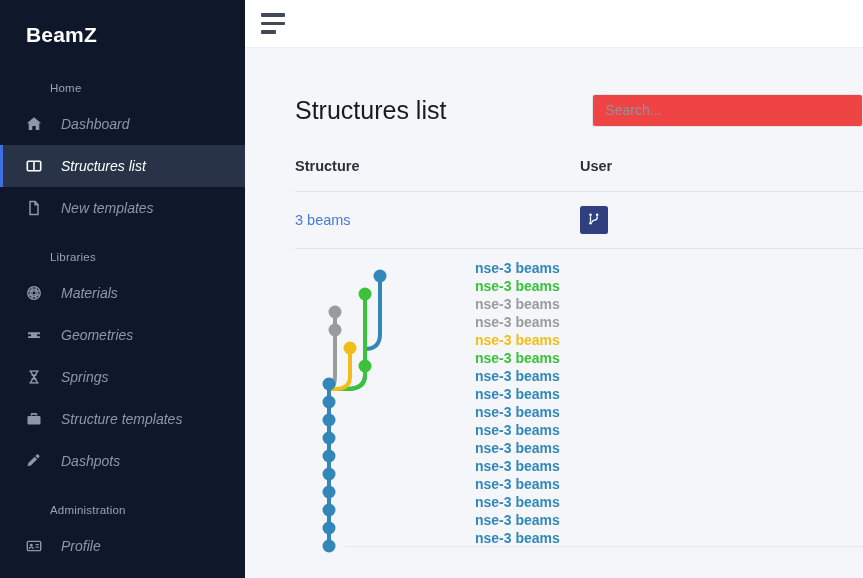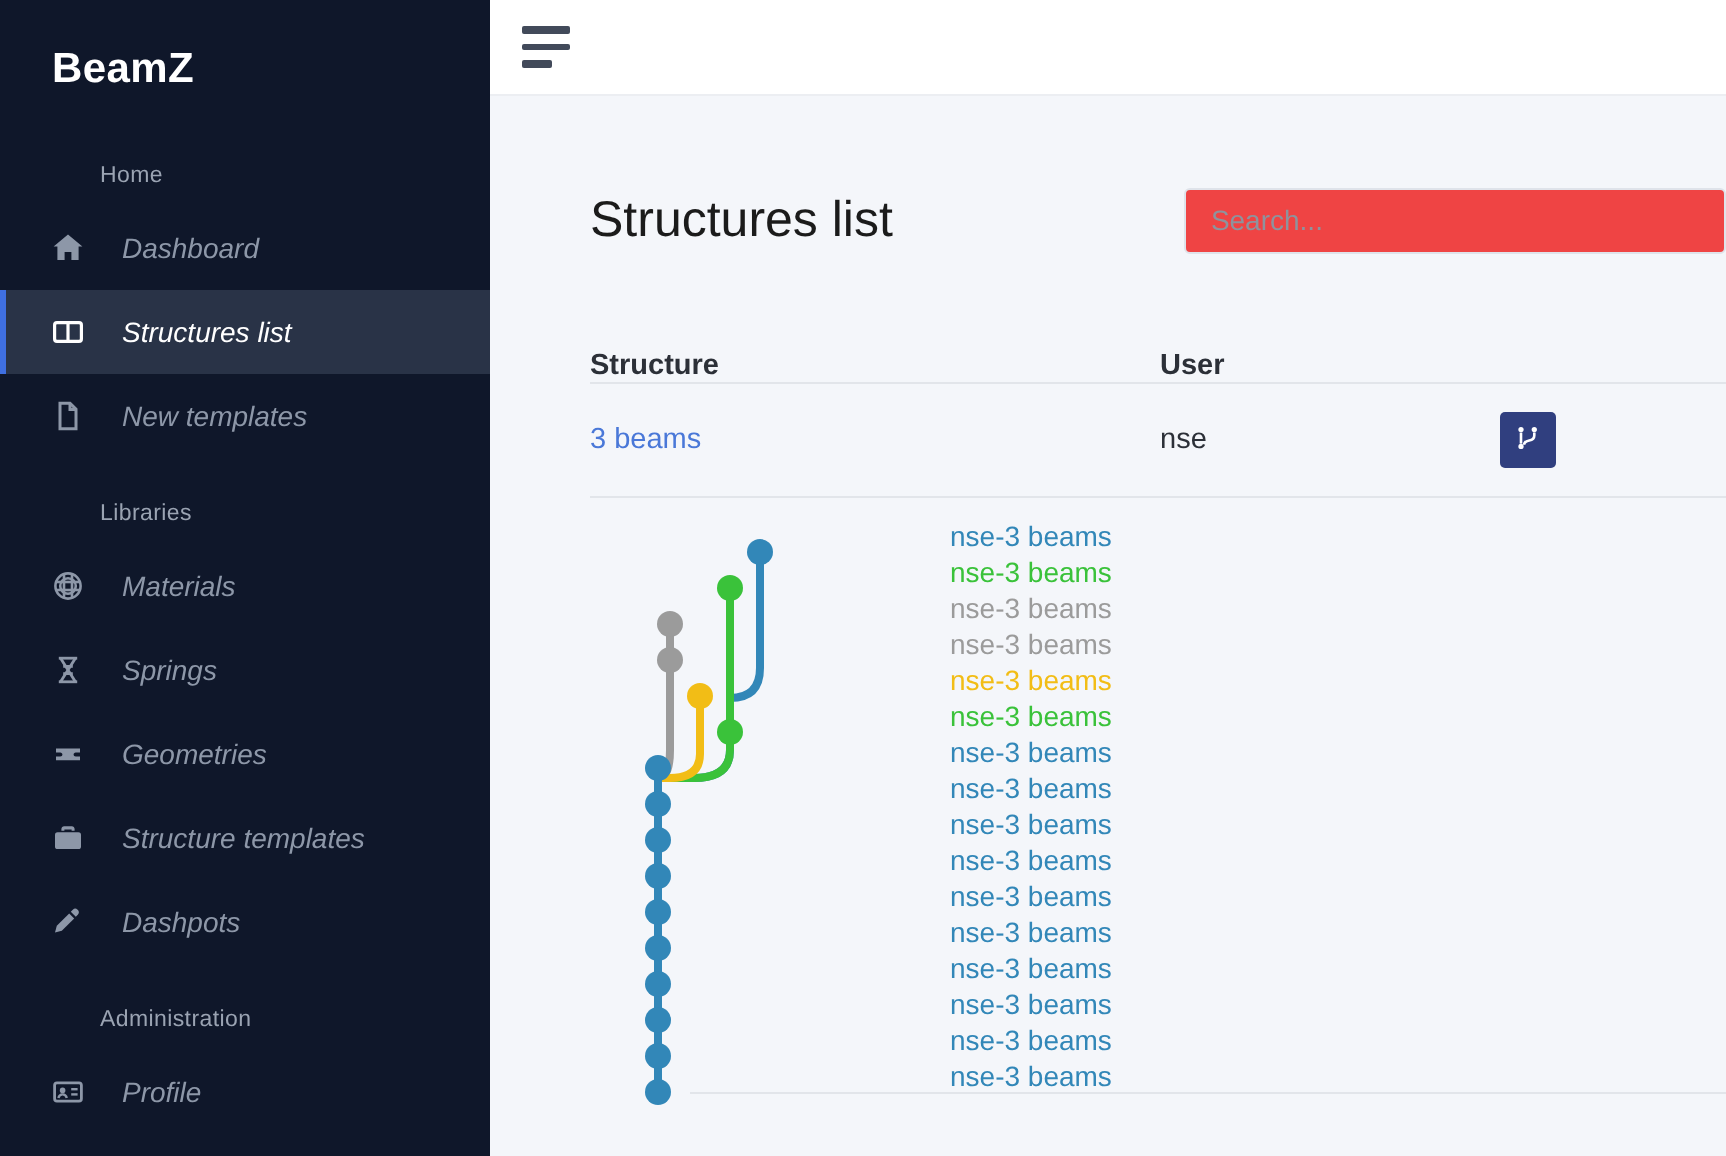--- a/index.html
+++ b/index.html
@@ -117,21 +117,21 @@
     font-family: "Liberation Sans", sans-serif;
     color: #33373e;
     padding: 0 12px;
     outline: none;
   }
   .search-input::placeholder { color: #8e939d; }
 
   
   .tbl { margin-top: 26px; width: 100%; }
   .tbl-head {
-    display: flex; align-items: flex-end;
+    display: flex; align-items: flex-start;
     height: 34px;
     font-size: 14.5px; font-weight: bold; color: #2c3038;
     border-bottom: 1px solid #e2e5ea;
   }
   .tbl-row {
     display: flex; align-items: center;
     height: 57px;
     border-bottom: 1px solid #e2e5ea;
     font-size: 14.5px;
   }
@@ -150,21 +150,21 @@
 
   
   .graph-block {
     position: relative;
     margin-top: 10px;
     height: 300px;
   }
   .graph-svg { position: absolute; left: 16px; top: 0; }
   .graph-labels {
     position: absolute;
-    left: 180px; top: 0;
+    left: 180px; top: 0; font-weight: bold;
   }
   .graph-label {
     height: 18px; line-height: 18px;
     font-size: 14px;
     white-space: nowrap;
     cursor: pointer;
   }
   .bottom-rule {
     position: absolute;
     left: 50px; right: 0; bottom: 12px;
@@ -228,37 +228,37 @@
               <line x1="2" y1="10" x2="14" y2="10"></line>
             <line x1="6" y1="2" x2="6" y2="14"></line>
               <line x1="10" y1="2" x2="10" y2="14"></line>
           </svg>
         </span>
         <span class="nav-label">Materials</span>
       </div>
 
       <div class="nav-item">
         <span class="nav-ico">
+          <svg width="16" height="16" viewBox="0 0 16 16" fill="currentColor">
+            <path d="M2 5.3h12v1.9h-2.1c-.7 0-1.1.5-1.1 1s.4 1 1.1 1H14v1.9H2V9.2h2.1c.7 0 1.1-.5 1.1-1s-.4-1-1.1-1H2z"></path>
+          </svg>
+        </span>
+        <span class="nav-label">Geometries</span>
+      </div>
+
+      <div class="nav-item">
+        <span class="nav-ico">
           <svg width="16" height="16" viewBox="0 0 16 16" fill="none" stroke="currentColor" stroke-width="1.4">
             <line x1="3.4" y1="2.1" x2="12.6" y2="2.1"></line>
             <line x1="3.4" y1="13.9" x2="12.6" y2="13.9"></line>
             <path d="M4.3 2.1 11.7 13.9M11.7 2.1 4.3 13.9"></path>
             <path d="M5.6 6.2h4.8M5.6 9.8h4.8"></path>
           </svg>
         </span>
         <span class="nav-label">Springs</span>
-      </div>
-
-      <div class="nav-item">
-        <span class="nav-ico">
-          <svg width="16" height="16" viewBox="0 0 16 16" fill="currentColor">
-            <path d="M2 5.3h12v1.9h-2.1c-.7 0-1.1.5-1.1 1s.4 1 1.1 1H14v1.9H2V9.2h2.1c.7 0 1.1-.5 1.1-1s-.4-1-1.1-1H2z"></path>
-          </svg>
-        </span>
-        <span class="nav-label">Geometries</span>
       </div>
 
       <div class="nav-item">
         <span class="nav-ico">
           <svg width="16" height="16" viewBox="0 0 16 16" fill="currentColor">
             <path d="M6.1 2.1h3.8c.8 0 1.4.6 1.4 1.4v.9h-1.5v-.7H6.2v.7H4.7v-.9c0-.8.6-1.4 1.4-1.4z"></path>
             <rect x="1.5" y="5.1" width="13" height="8.4" rx="1.3"></rect>
           </svg>
         </span>
         <span class="nav-label">Structure templates</span>
@@ -318,21 +318,20 @@
         <div class="tbl-head">
           <div class="col-structure">Structure</div>
           <div class="col-user">User</div>
           <div class="col-action"></div>
         </div>
 
         <div class="tbl-row">
           <div class="col-structure">
             <a class="row-link">3 beams</a>
           </div>
-          <div class="col-user row-user">nse</div>
           <div class="col-action">
             <button class="branch-btn">
               <span>
                 <svg width="14" height="14" viewBox="0 0 16 16" fill="none" stroke="#ffffff" stroke-width="1.5">
                   <circle cx="4" cy="3.2" r="1.5" fill="#ffffff" stroke="none"></circle>
                   <circle cx="11.6" cy="3.2" r="1.5" fill="#ffffff" stroke="none"></circle>
                   <circle cx="4" cy="12.8" r="1.5" fill="#ffffff" stroke="none"></circle>
                   <path d="M4 4.9v6.3"></path>
                   <path d="M11.6 4.9v1.6c0 1.6-1.3 2.6-2.9 2.9-1.6.3-2.9 1-2.9 2.5"></path>
                 </svg>

